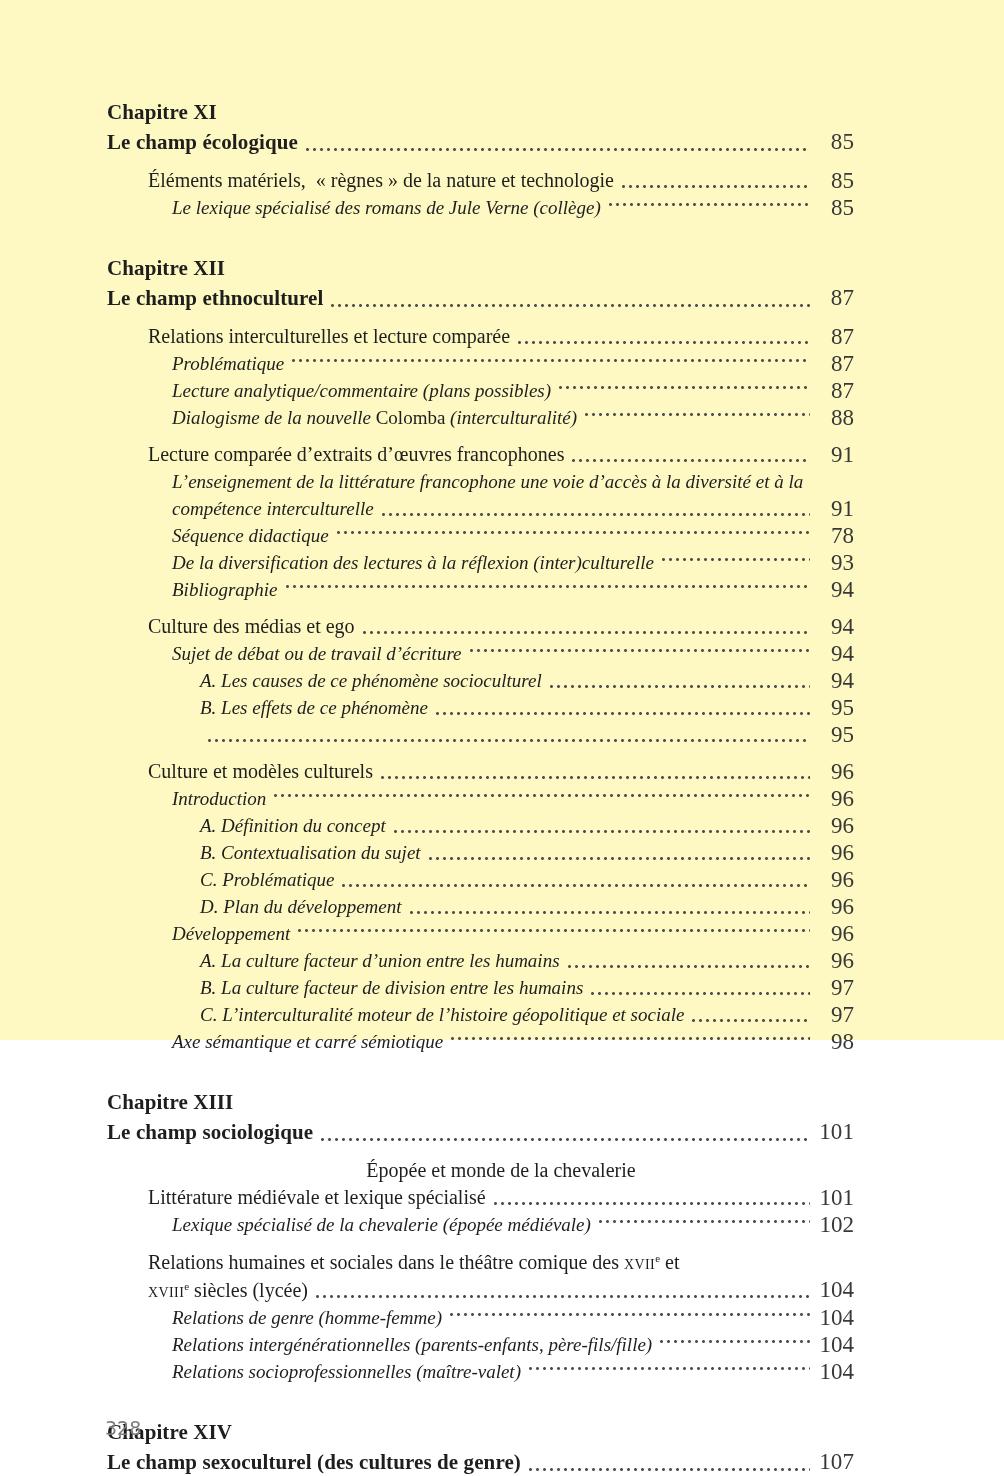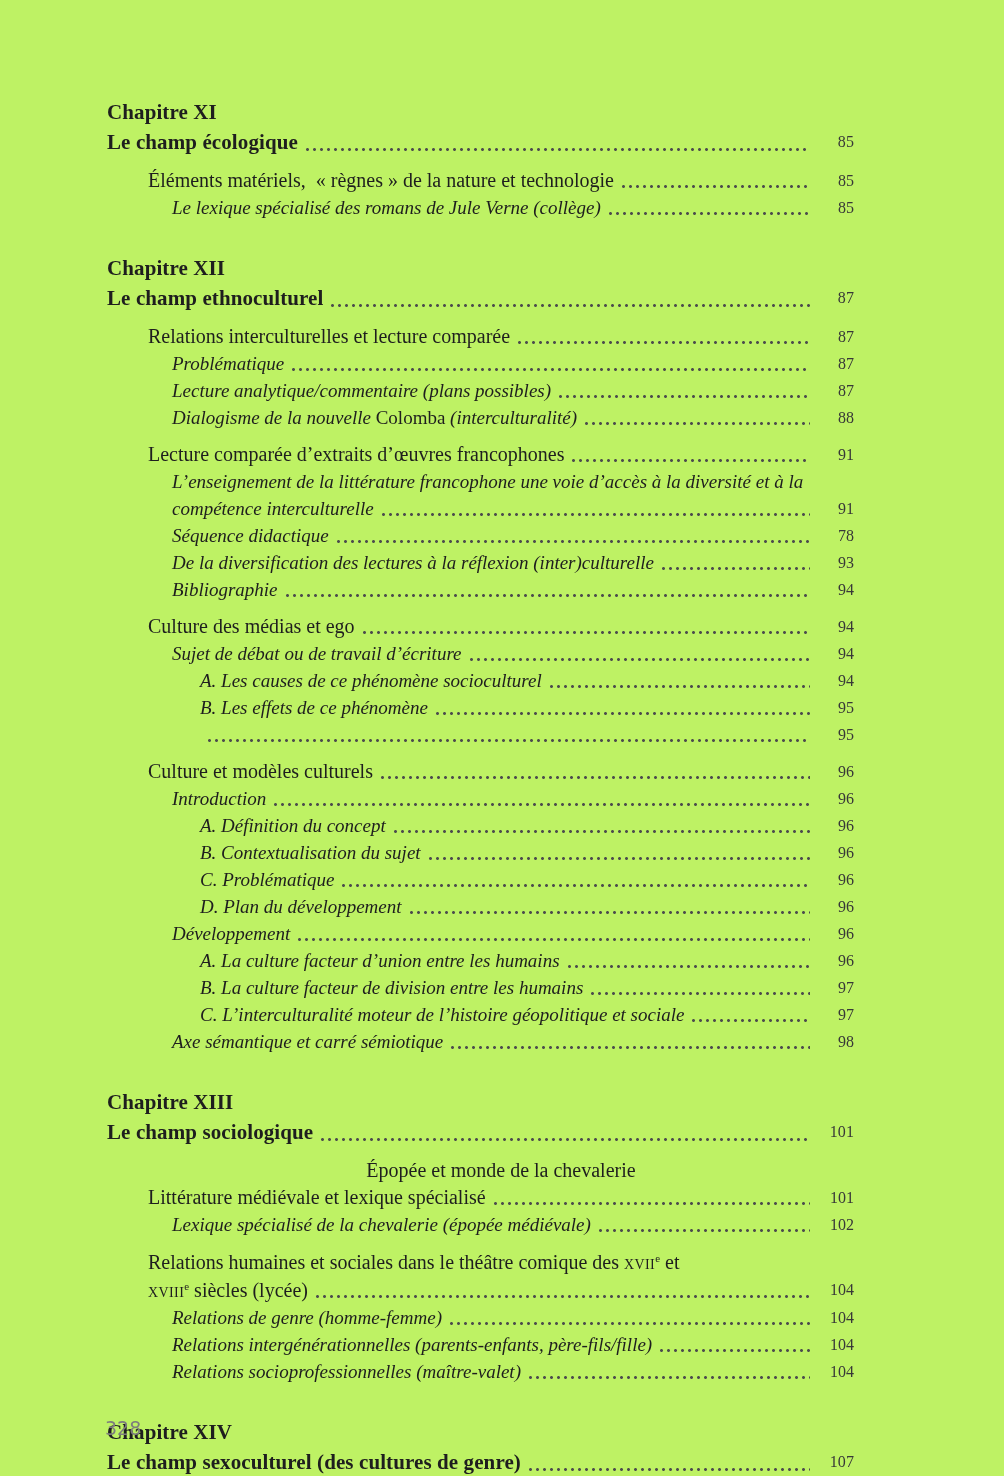--- a/index.html
+++ b/index.html
@@ -4,49 +4,49 @@
 <title>Table des matières</title>
 <style>
   html, body { margin: 0; padding: 0; }
   body {
     width: 1004px; height: 1476px;
     background: #ffffff;
     font-family: "Liberation Serif", "DejaVu Serif", serif;
     color: #1e1e1e;
     overflow: hidden;
   }
-  .page { position: relative; width: 1004px; height: 1476px; background: #bef264; text-decoration: underline; }
+  .page { position: relative; width: 1004px; height: 1040px; background: #fef9c3; text-decoration: underline; }
   .content { position: absolute; left: 107px; top: 97px; width: 747px; }
 
   .row { display: flex; align-items: flex-end; }
   .label { white-space: nowrap; }
   .leader {
     flex: 1 1 auto;
     min-width: 14px;
     height: 3px;
     margin: 0 4px 6px 8px;
     background-image: radial-gradient(circle at 1.5px 1.5px, #4d4d4d 1.25px, rgba(0,0,0,0) 1.6px);
     background-size: 7px 3px;
     background-repeat: repeat-x;
     background-position: left bottom;
   }
   .pagenum {
     flex: 0 0 auto;
     min-width: 40px;
     text-align: right;
-    font-size: 16px;
+    font-size: 23px;
     font-style: normal;
     font-weight: 400;
     color: #383838;
     line-height: inherit;
   }
 
   .chapter-name, .chapter-title { font-weight: 700; font-size: 21px; line-height: 30px; letter-spacing: 0.1px; }
   .lvl1 { font-size: 20px; line-height: 27px; padding-left: 41px; }
-  .lvl2 { font-size: 19px; line-height: 27px; padding-left: 65px; font-style: italic; }
+  .lvl2 { font-size: 19px; line-height: 27px; padding-left: 65px; font-style: italic; align-items: center; }
   .lvl3 { font-size: 19px; line-height: 27px; padding-left: 93px; font-style: italic; }
 
   .entry-2line { }
   .entry-2line .row { padding-left: 0; }
   .entry-2line.lvl1 .row, .entry-2line.lvl1 .l1text { font-size: 20px; line-height: 28px; }
   .entry-2line.lvl2 .row, .entry-2line.lvl2 .l1text { font-size: 19px; line-height: 27px; }
 
   .mt-chap { margin-top: 32px; }
   .mt-grp  { margin-top: 10px; justify-content: center; }
 

